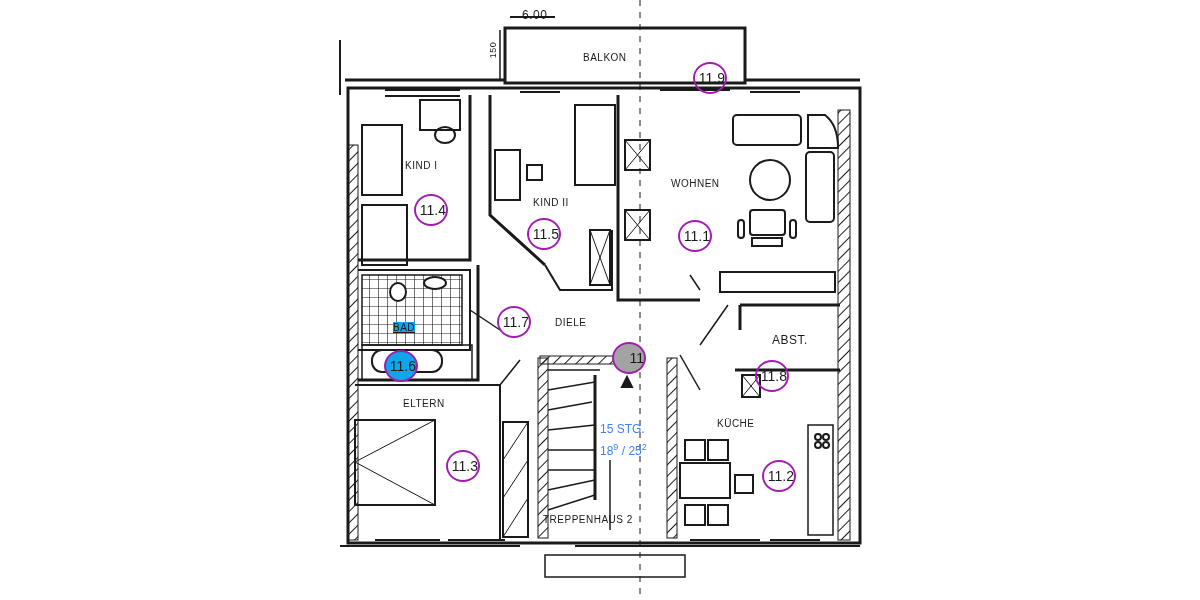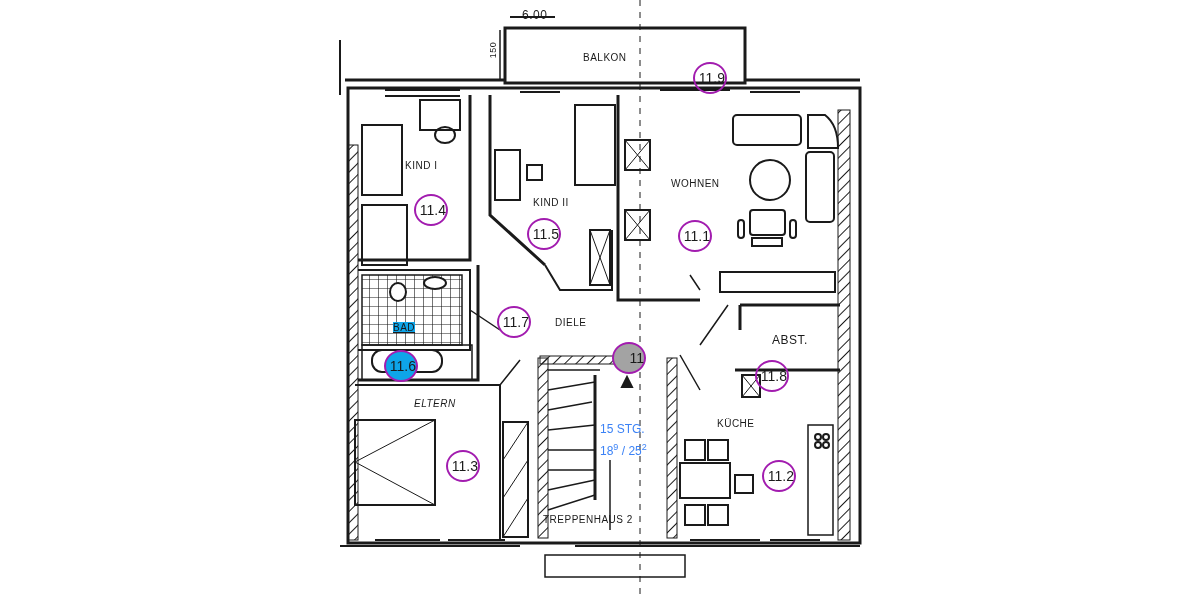--- a/index.html
+++ b/index.html
@@ -133,21 +133,21 @@
 
 <div class="lbl" style="left:393px;top:322px;background:#0ea5e9;text-decoration:underline;">BAD</div>
 <div class="num" style="left:384px;top:350px;background:#0ea5e9;">11.6</div>
 
 <div class="lbl" style="left:555px;top:317px;">DIELE</div>
 <div class="num" style="left:497px;top:306px;">11.7</div>
 
 <div class="lbl" style="left:772px;top:333px;font-size:12px;">ABST.</div>
 <div class="num" style="left:755px;top:340px;margin-top:20px;">11.8</div>
 
-<div class="lbl" style="left:414px;top:398px;font-style:italic;">ELTERN</div>
+<div class="lbl" style="left:403px;top:398px;">ELTERN</div>
 <div class="num" style="left:446px;top:450px;">11.3</div>
 
 <div class="lbl" style="left:717px;top:418px;">KÜCHE</div>
 <div class="num" style="left:762px;top:460px;">11.2</div>
 
 <div class="lbl" style="left:543px;top:514px;">TREPPENHAUS 2</div>
 <div class="num" style="left:612px;top:342px;background:#a3a3a3;">11</div>
 
 <div class="stairinfo" style="left:600px;top:420px;">
   <div>15 STG.</div>

